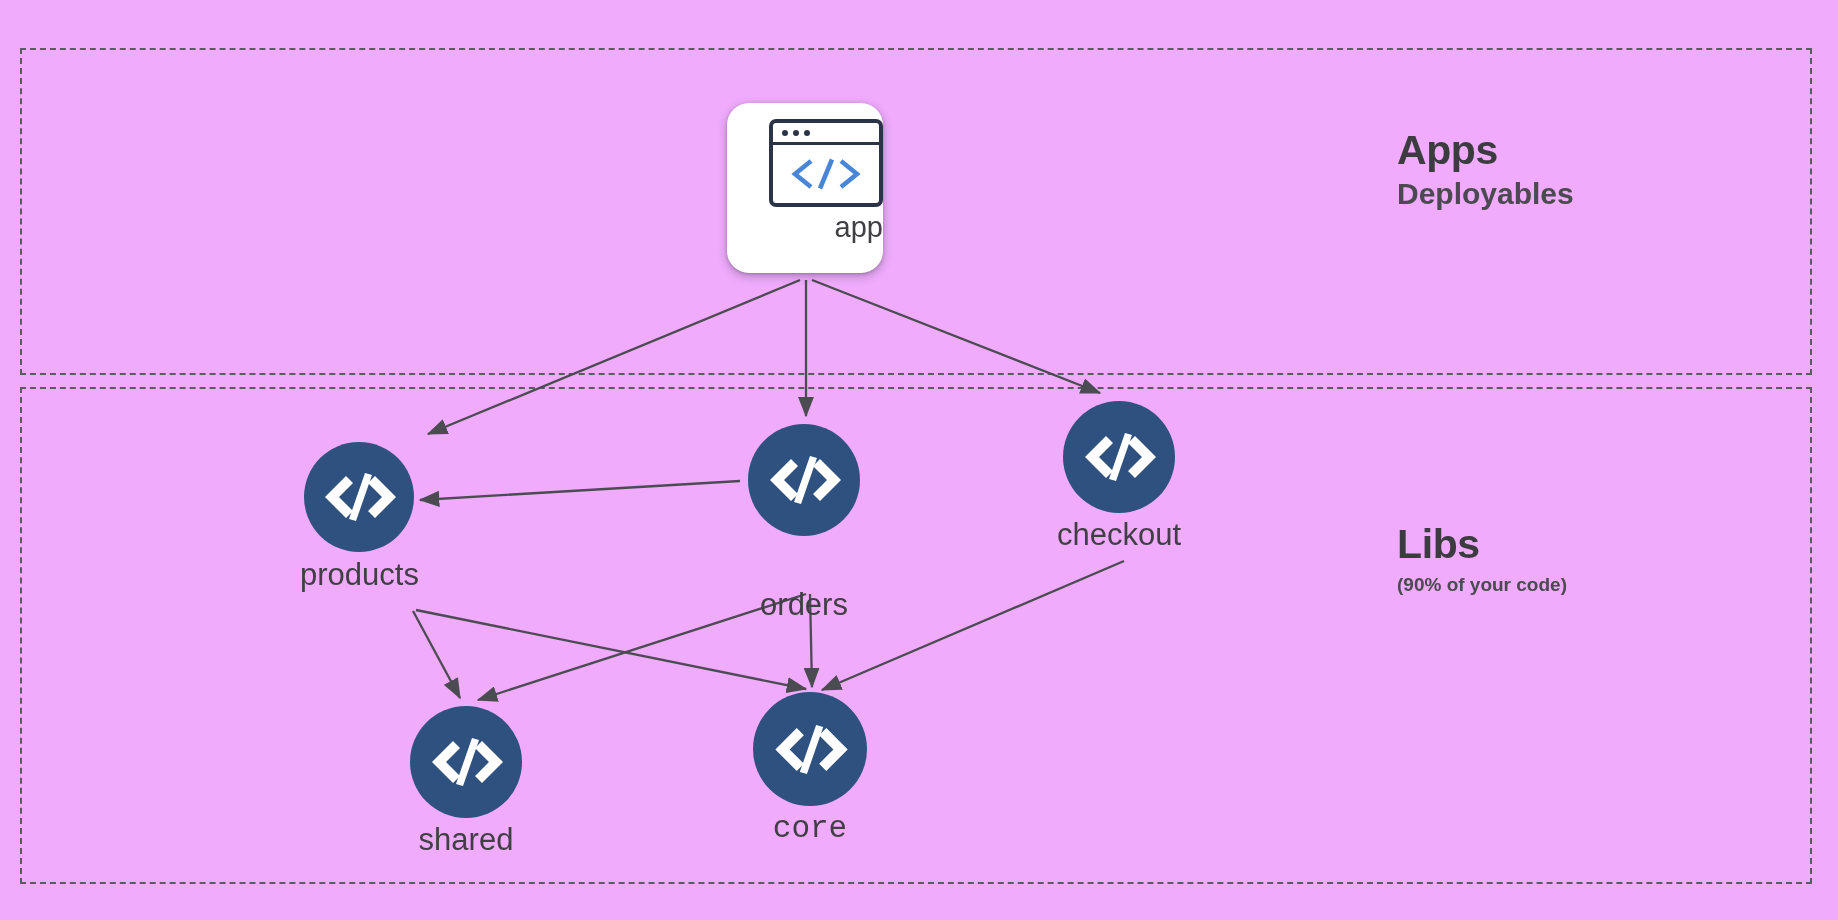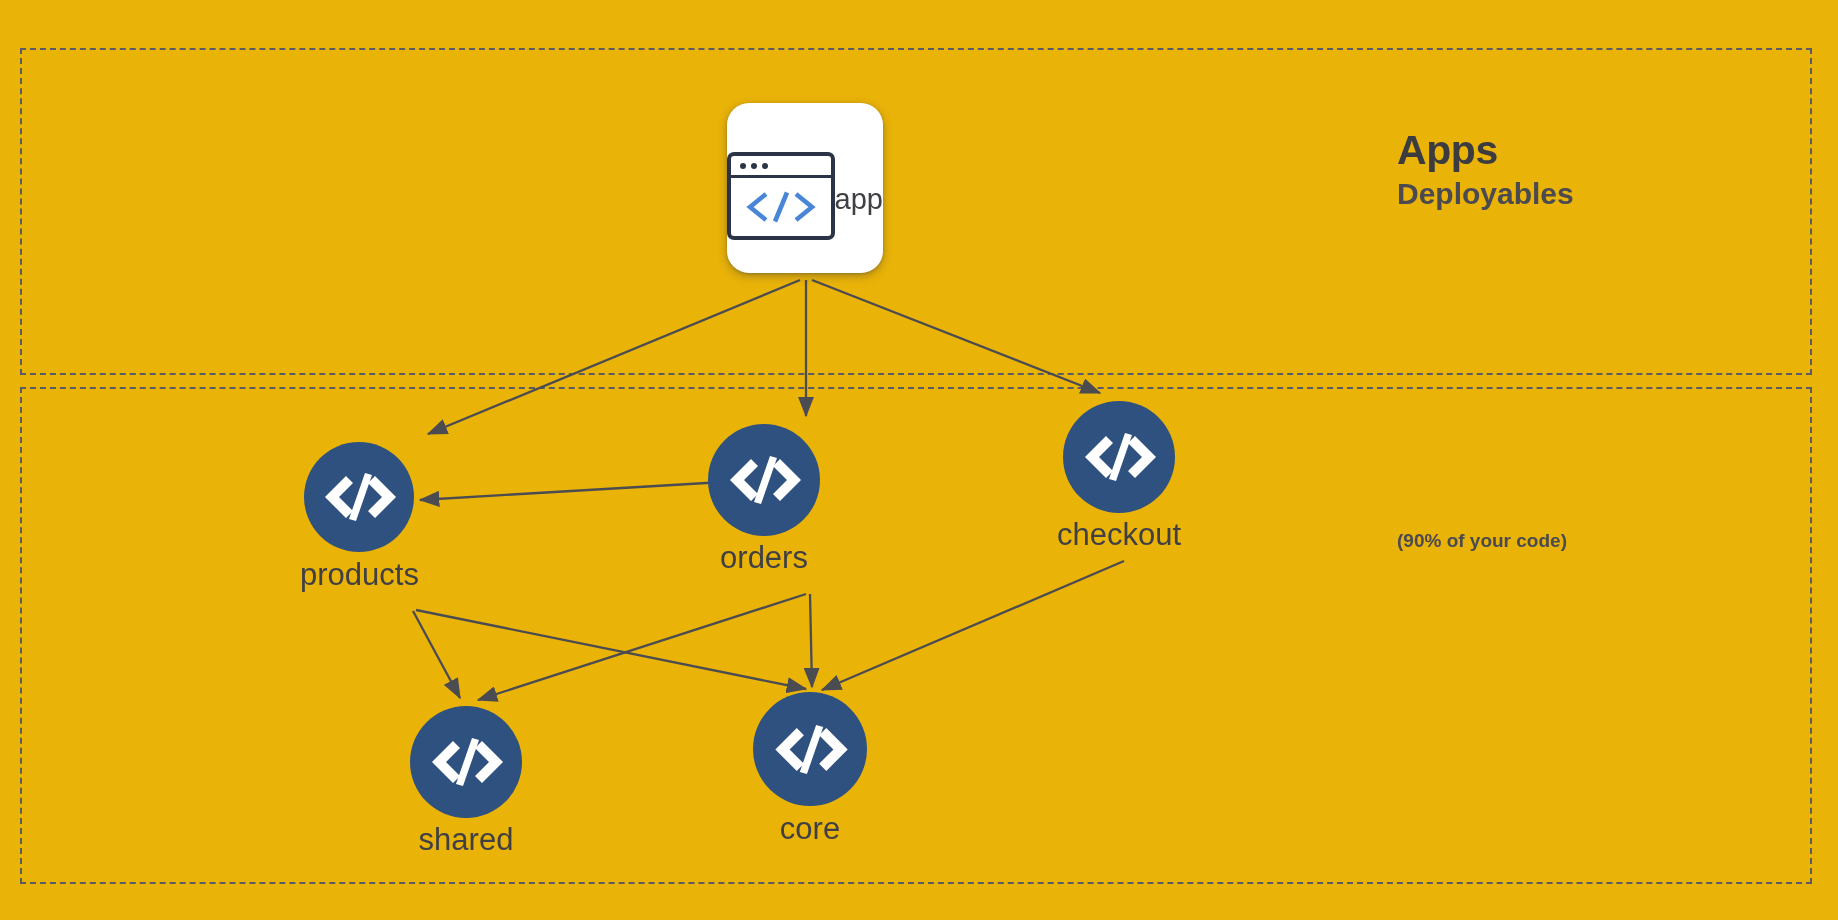--- a/index.html
+++ b/index.html
@@ -11,21 +11,21 @@
     font-family: "Liberation Sans", sans-serif;
     width: 1838px;
     height: 920px;
     overflow: hidden;
     position: relative;
   }
   #stage {
     position: relative;
     width: 1838px;
     height: 920px;
-    background: #eab308;
+    background: #f0abfc;
   }
 
   
   .zone {
     position: absolute;
     border: 2.5px dashed #5b5b64;
     box-sizing: border-box;
     background: transparent;
   }
   #zone-apps {
@@ -77,22 +77,22 @@
 
   
   .app-node {
     position: absolute;
     width: 156px;
     height: 170px;
     border-radius: 22px;
     background: #ffffff;
     box-shadow: 0 3px 10px rgba(40,44,58,0.34), 0 1px 3px rgba(40,44,58,0.22);
     display: flex;
-    flex-direction: row;
-    align-items: center;
+    flex-direction: column;
+    align-items: flex-end;
     justify-content: flex-start;
     box-sizing: border-box;
     padding-top: 16px;
   }
   #node-app { left: 727px; top: 103px; }
   .app-window {
     width: 114px;
     height: 88px;
     border: 4px solid #2b3447;
     border-radius: 7px;
@@ -152,45 +152,46 @@
   .lib-node-label {
     font-size: 31px;
     color: #3f3f44;
     margin-top: 7px;
     line-height: 1;
     white-space: nowrap;
   }
 
   #node-products { left: 300px; top: 442px; justify-content: space-between; }
   #node-products .lib-circle { width: 110px; height: 110px; }
-  #node-orders   { left: 708px; top: 424px; }
+  #node-orders   { left: 748px; top: 424px; gap: 47px; }
   #node-orders .lib-circle   { width: 112px; height: 112px; }
   #node-checkout { left: 1057px; top: 401px; }
   #node-checkout .lib-circle { width: 112px; height: 112px; }
   #node-shared   { left: 410px; top: 706px; }
   #node-shared .lib-circle   { width: 112px; height: 112px; }
   #node-orders .lib-node-label,
   #node-checkout .lib-node-label,
   #node-shared .lib-node-label { margin-top: 6px; }
-  #node-core     { left: 753px; top: 692px; }
+  #node-core     { left: 753px; top: 692px; font-family: Liberation Mono, monospace; }
   #node-core .lib-circle     { width: 114px; height: 114px; }
 </style>
 </head>
 <body>
 
 <div id="stage">
 
   <div class="zone" id="zone-apps"></div>
   <div class="zone" id="zone-libs"></div>
 
   <div class="zone-caption" id="caption-apps">
     <div class="zone-title">Apps</div>
     <div class="zone-subtitle">Deployables</div>
   </div>
   <div class="zone-caption" id="caption-libs">
+    <div class="zone-title">Libs</div>
     <div class="zone-subtitle">(90% of your code)</div>
   </div>
 
   <svg id="edges" viewBox="0 0 1838 920" xmlns="http://www.w3.org/2000/svg">
     <defs>
       <marker id="arrowhead" markerWidth="9" markerHeight="7" refX="8.4" refY="3.5" orient="auto" markerUnits="strokeWidth">
         <path d="M0,0 L9,3.5 L0,7 Z" fill="#4b4b52"></path>
       </marker>
     </defs>
     <g stroke="#4b4b52" stroke-width="2.3" fill="none" marker-end="url(#arrowhead)">

